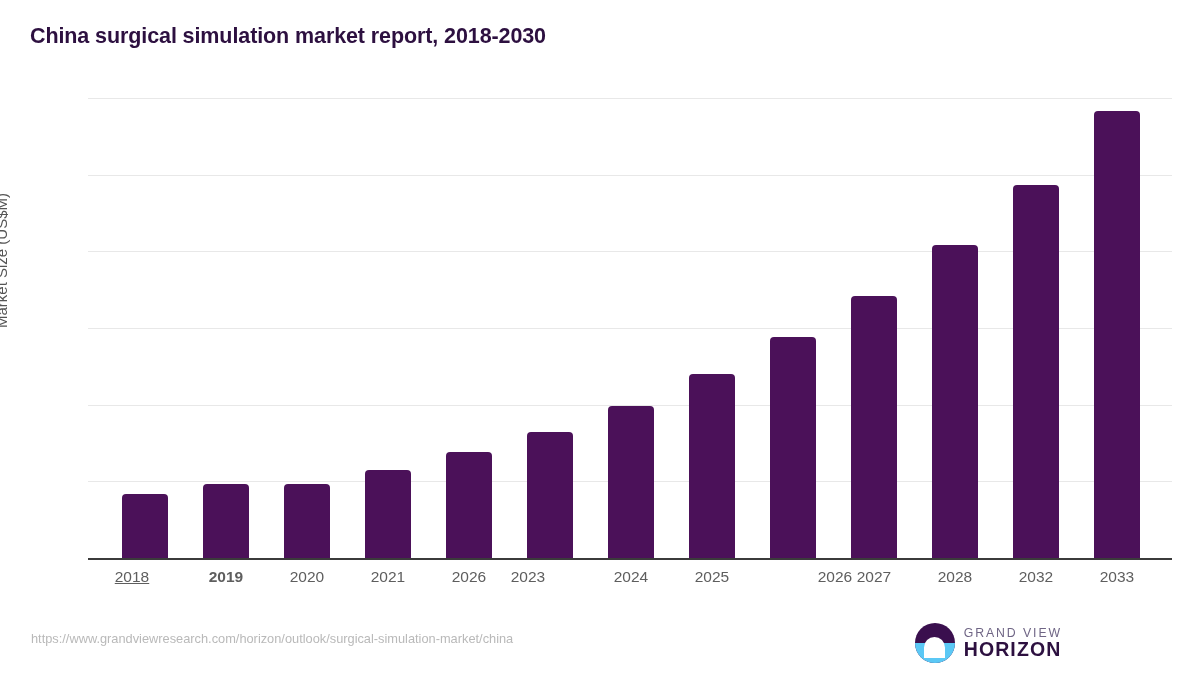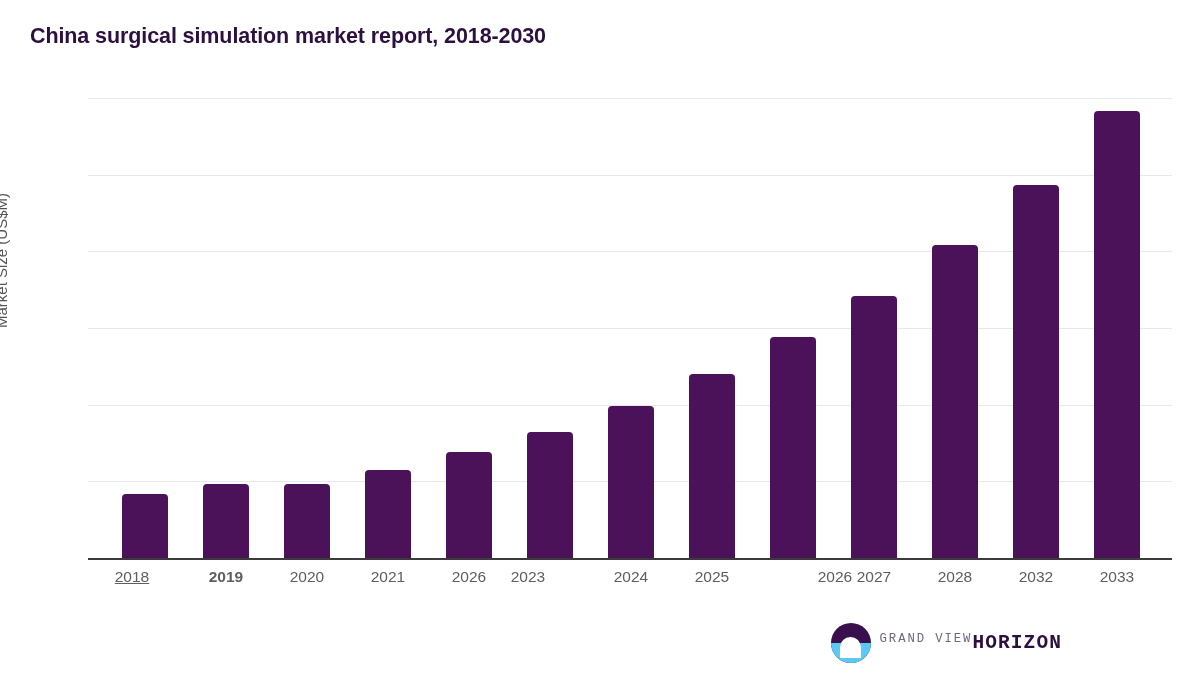--- a/index.html
+++ b/index.html
@@ -129,21 +129,21 @@
   #logo-mark .ray {
     position:absolute;
     left:50%;
     height:2.5px;
     background:#ffffff;
     border-radius:2px;
   }
   #logo-mark .ray1 { top:64%; width:16px; margin-left:-8px; }
   #logo-mark .ray2 { top:76%; width:10px; margin-left:-5px; }
 
-  #logo-text { display:flex; flex-direction:row; line-height:1;font-family:Liberation Mono, monospace; }
+  #logo-text { display:flex; flex-direction:column; line-height:1; }
   #logo-text-top {
     font-size:12.3px;
     letter-spacing:1.9px;
     color:#6f6585;
     font-weight:normal;
   }
   #logo-text-bottom {
     font-size:19.5px;
     letter-spacing:1.1px;
     color:#2d1040;
@@ -207,20 +207,21 @@
       <div class="x-tick-label" style="left: 488px;">2023</div>
       <div class="x-tick-label" style="left: 591px;">2024</div>
       <div class="x-tick-label" style="left: 672px;">2025</div>
       <div class="x-tick-label" style="left: 795px;">2026</div>
       <div class="x-tick-label" style="left: 834px;">2027</div>
       <div class="x-tick-label" style="left: 915px;">2028</div>
       <div class="x-tick-label" style="left: 996px;">2032</div>
       <div class="x-tick-label" style="left: 1077px;">2033</div>
     </div>
 
+  <div id="source-url">https://www.grandviewresearch.com/horizon/outlook/surgical-simulation-market/china</div>
 
   <div id="logo">
     <div id="logo-mark">
       <div class="water"></div>
       <div class="dome"></div>
       <div class="ray ray1"></div>
       <div class="ray ray2"></div>
     </div>
     <div id="logo-text">
       <span id="logo-text-top">GRAND VIEW</span>

